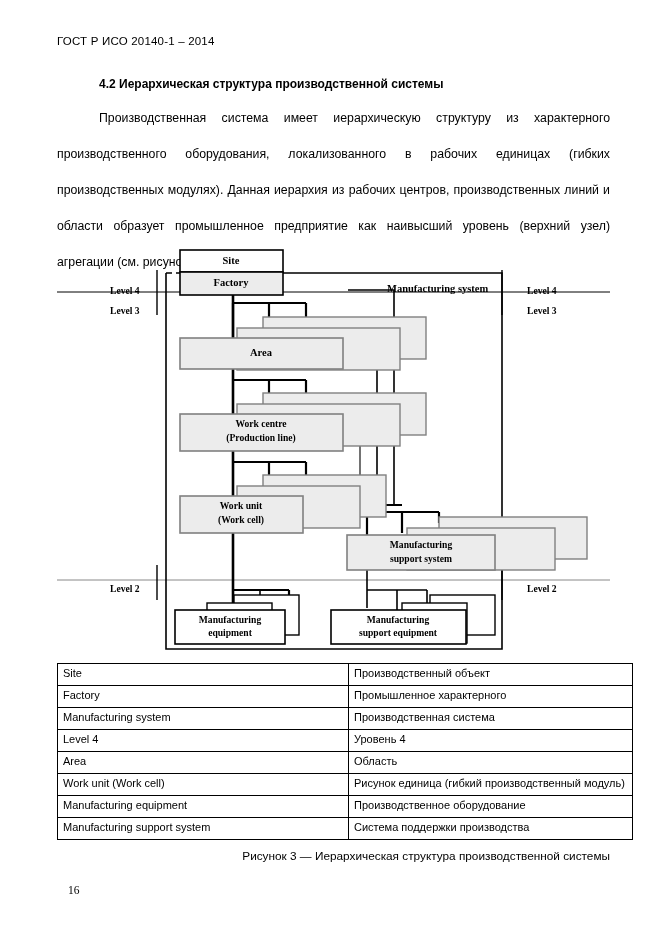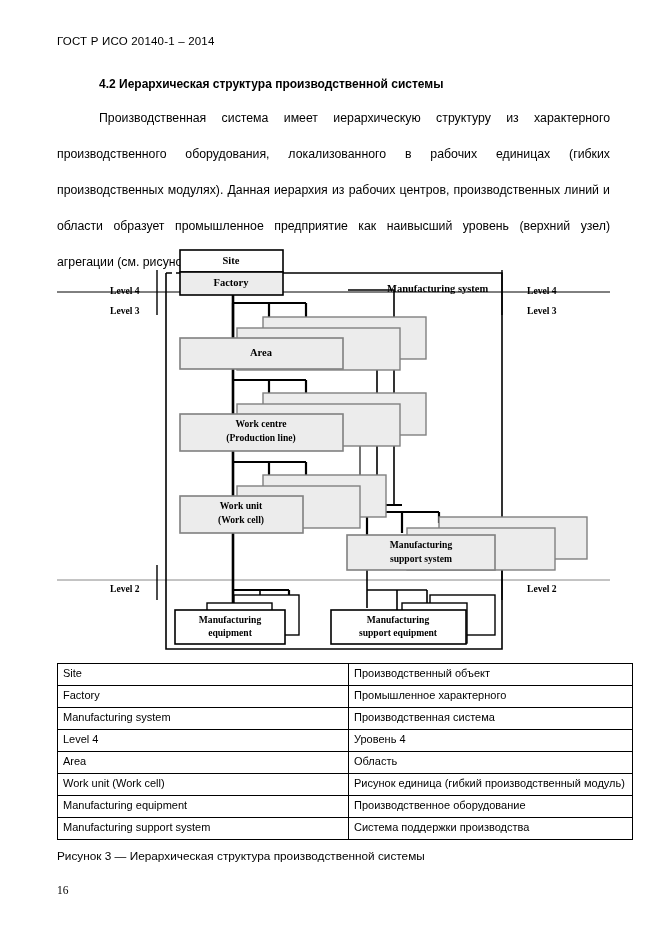--- a/index.html
+++ b/index.html
@@ -82,27 +82,27 @@
     height: 16px;
   }
   .legend-table .col-en { width: 280px; }
   .legend-table .col-ru { width: 273px; }
 
   .figure-caption {
     position: absolute;
     left: 57px;
     top: 849px;
     width: 553px;
-    text-align: left;
+    text-align: right;
     font-size: 11.8px;
   }
 
   .page-number {
     position: absolute;
-    left: 57px;
+    left: 68px;
     top: 884px;
     font-size: 11.5px;
     font-family: "Liberation Serif", serif;
   }
 
   
   .dtext {
     font-family: "Liberation Serif", serif;
     font-weight: bold;
     font-size: 10.5px;

